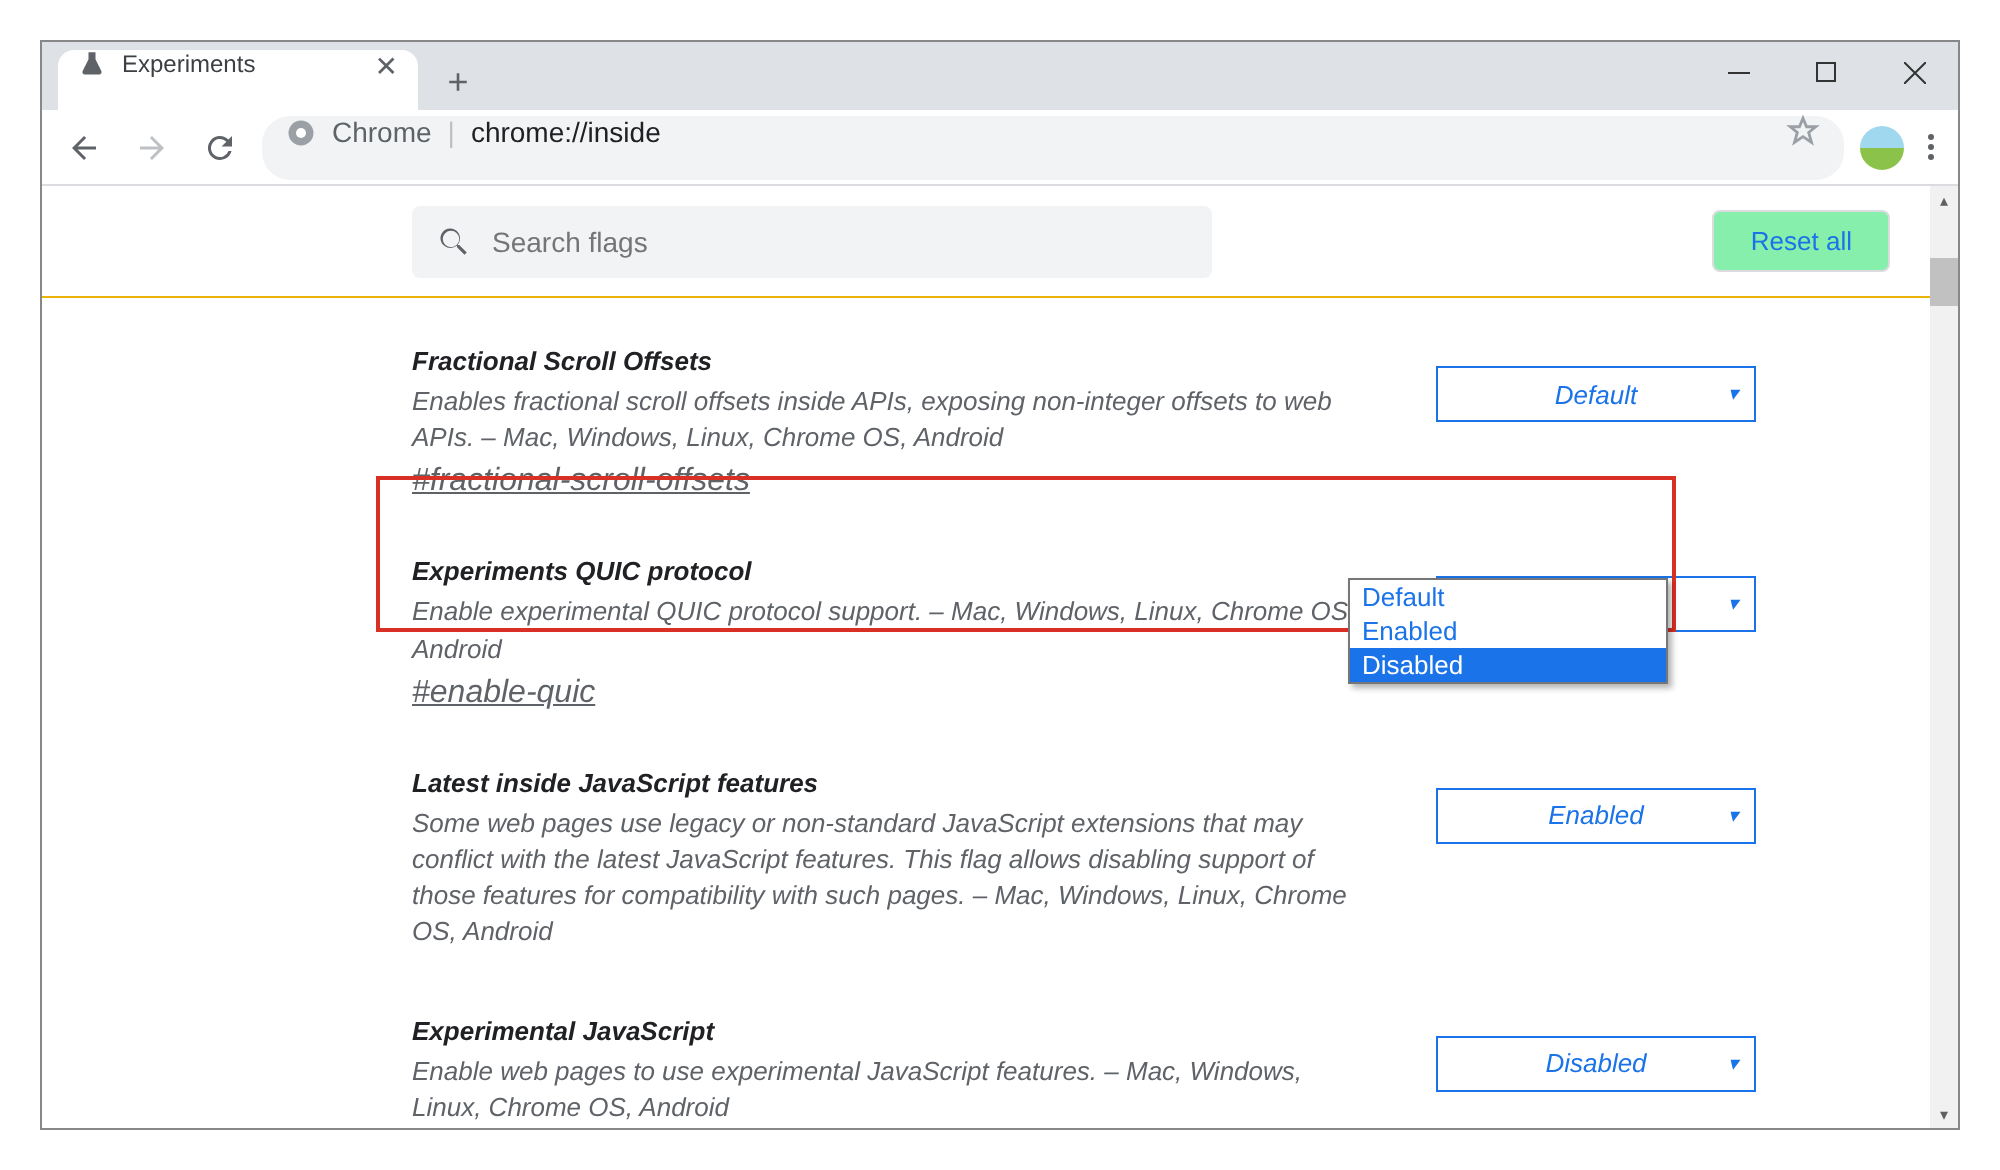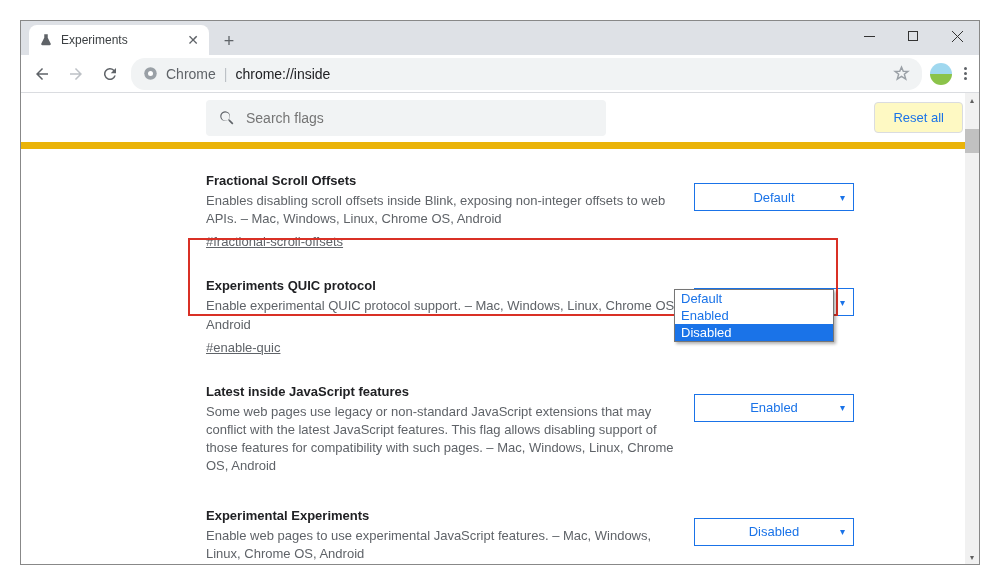--- a/index.html
+++ b/index.html
@@ -1,46 +1,46 @@
 <!DOCTYPE html>
 <html><head>
 <meta charset="utf-8">
 <style>
 * { box-sizing: border-box; margin: 0; padding: 0; }
 body { font-family: "Segoe UI", Arial, sans-serif; background: #fff; width: 1000px; height: 585px; overflow: hidden; }
 .window { border: 1px solid #888; width: 960px; height: 545px; margin: 20px auto; background: #dee1e6; display: flex; flex-direction: column; position: relative; }
 .titlebar { height: 34px; background: #dee1e6; display: flex; align-items: flex-end; position: relative; }
-.tab { background: #fff; border-radius: 8px 8px 0 0; height: 30px; width: 180px; margin-left: 8px; display: flex; align-items: center; padding: 0 10px; gap: 8px; font-size: 12px; color: #3c4043; }
+.tab { background: #fff; border-radius: 8px 8px 0 0; height: 30px; width: 180px; margin-left: 8px; display: flex; padding: 0 10px; gap: 8px; font-size: 12px; color: #3c4043; }
 .tab .spacer { flex: 1; }
 .tab .x { font-size: 14px; color: #5f6368; cursor: pointer; }
 .newtab { width: 28px; height: 28px; display: flex; align-items: center; justify-content: center; color: #5f6368; font-size: 18px; margin-left: 6px; }
 .winbtns { position: absolute; right: 0; top: 0; display: flex; }
 .winbtn { width: 44px; height: 30px; display: flex; align-items: center; justify-content: center; color: #333; font-size: 14px; }
 .toolbar { background: #fff; height: 38px; display: flex; align-items: center; padding: 0 8px; gap: 8px; border-bottom: 1px solid #dadce0; }
 .navbtn { width: 26px; height: 26px; display: flex; align-items: center; justify-content: center; color: #5f6368; border-radius: 50%; }
 .navbtn.disabled { color: #bdc1c6; }
-.omnibox { flex: 1; height: 28px; background: #f1f3f4; border-radius: 14px; display: flex; align-items: center; padding: 16px 12px; gap: 8px; font-size: 14px; color: #5f6368; }
+.omnibox { flex: 1; height: 28px; background: #f1f3f4; border-radius: 14px; display: flex; align-items: flex-end; padding: 16px 12px; gap: 8px; font-size: 14px; color: #5f6368; }
 .omnibox .chrome-label { color: #5f6368; }
 .omnibox .pipe { color: #bdc1c6; }
 .omnibox .url { color: #202124; }
 .star { color: #9aa0a6; }
 .avatar { width: 22px; height: 22px; border-radius: 50%; background: linear-gradient(#a0d8ef 50%, #8bc34a 50%); display: flex; align-items: center; justify-content: center; font-size: 10px; }
 .menu-dots { display: flex; flex-direction: column; gap: 2px; padding: 4px; }
 .menu-dots span { width: 3px; height: 3px; background: #5f6368; border-radius: 50%; }
 .content-wrap { flex: 1; background: #fff; position: relative; overflow: hidden; }
-.fixedbar { height: 56px; display: flex; align-items: center; padding-left: 185px; padding-right: 16px; border-bottom: 7px solid #eab308; background: #fff; }
+.fixedbar { height: 56px; display: flex; align-items: center; padding-left: 185px; padding-right: 34px; border-bottom: 1px solid #eab308; background: #fff; }
 .search { width: 400px; height: 36px; background: #f1f3f4; border-radius: 4px; display: flex; align-items: center; padding: 0 12px; gap: 10px; }
 .search input { border: none; background: transparent; outline: none; font-size: 14px; flex: 1; color: #5f6368; }
-.reset { margin-left: auto; border: 1px solid #dadce0; background: #fef9c3; color: #1a73e8; font-size: 13px; font-weight: 500; padding: 7px 18px; border-radius: 4px; }
+.reset { margin-left: auto; border: 1px solid #dadce0; background: #86efac; color: #1a73e8; font-size: 13px; font-weight: 500; padding: 7px 18px; border-radius: 4px; }
 .flags { padding: 10px 34px 0 185px; position: relative; }
-.flag { padding: 14px 0; display: flex; align-items: flex-start; gap: 8px; position: relative; }
+.flag { padding: 14px 0; display: flex; align-items: flex-start; gap: 32px; position: relative; font-style: italic; }
 .flag-text { flex: 1; max-width: 480px; }
 .flag-title { font-size: 13px; font-weight: 600; color: #202124; margin-bottom: 4px; }
 .flag-desc { font-size: 13px; color: #5f6368; line-height: 1.4; margin-bottom: 4px; }
-.flag-link { font-size: 13px; color: #5f6368; text-decoration: underline; }
+.flag-link { font-size: 16px; color: #5f6368; text-decoration: underline; }
 .flag-select { width: 160px; height: 28px; border: 1px solid #1a73e8; color: #1a73e8; font-size: 13px; display: flex; align-items: center; justify-content: center; position: relative; background: #fff; margin-top: 10px; }
 .flag-select .chev { position: absolute; right: 8px; font-size: 10px; color: #1a73e8; }
 .highlight-box { position: absolute; border: 2px solid #d93025; pointer-events: none; }
 .dropdown { position: absolute; width: 160px; border: 1px solid #767676; background: #fff; box-shadow: 2px 2px 3px rgba(0,0,0,0.3); z-index: 10; }
 .dropdown-item { font-size: 13px; color: #1a73e8; padding: 1px 6px; cursor: pointer; }
 .dropdown-item.selected { background: #1a73e8; color: #fff; }
 .scrollbar-track { position: absolute; right: 0; top: 0; bottom: 0; width: 14px; background: #f1f1f1; }
 .scrollbar-thumb { position: absolute; right: 0; width: 14px; background: #c1c1c1; }
 .scroll-arrow { position: absolute; right: 0; width: 14px; height: 14px; background: #f1f1f1; display: flex; align-items: center; justify-content: center; font-size: 8px; color: #606060; }
 svg { display: block; }
@@ -132,21 +132,21 @@
         <input placeholder="Search flags" style="">
       </div>
       <button class="reset">Reset all</button>
     </div>
 
     <div class="flags" id="flags-container">
 
     <div class="flag">
     <div class="flag-text">
       <div class="flag-title">Fractional Scroll Offsets</div>
-      <div class="flag-desc">Enables disabling scroll offsets inside Blink, exposing non-integer offsets to web APIs. – Mac, Windows, Linux, Chrome OS, Android</div>
+      <div class="flag-desc">Enables fractional scroll offsets inside APIs, exposing non-integer offsets to web APIs. – Mac, Windows, Linux, Chrome OS, Android</div>
       <a class="flag-link">#fractional-scroll-offsets</a>
     </div>
     <div class="flag-select">
       <span>Default</span>
       <span class="chev">▾</span>
     </div>
         </div>
         <div class="flag">
     <div class="flag-text">
       <div class="flag-title">Experiments QUIC protocol</div>
@@ -163,21 +163,21 @@
       <div class="flag-title">Latest inside JavaScript features</div>
       <div class="flag-desc">Some web pages use legacy or non-standard JavaScript extensions that may conflict with the latest JavaScript features. This flag allows disabling support of those features for compatibility with such pages. – Mac, Windows, Linux, Chrome OS, Android</div>
     </div>
     <div class="flag-select">
       <span>Enabled</span>
       <span class="chev">▾</span>
     </div>
         </div>
         <div class="flag">
     <div class="flag-text">
-      <div class="flag-title">Experimental Experiments</div>
+      <div class="flag-title">Experimental JavaScript</div>
       <div class="flag-desc">Enable web pages to use experimental JavaScript features. – Mac, Windows, Linux, Chrome OS, Android</div>
 
     </div>
     <div class="flag-select">
       <span>Disabled</span>
       <span class="chev">▾</span>
     </div>
         </div>
       </div>
 

